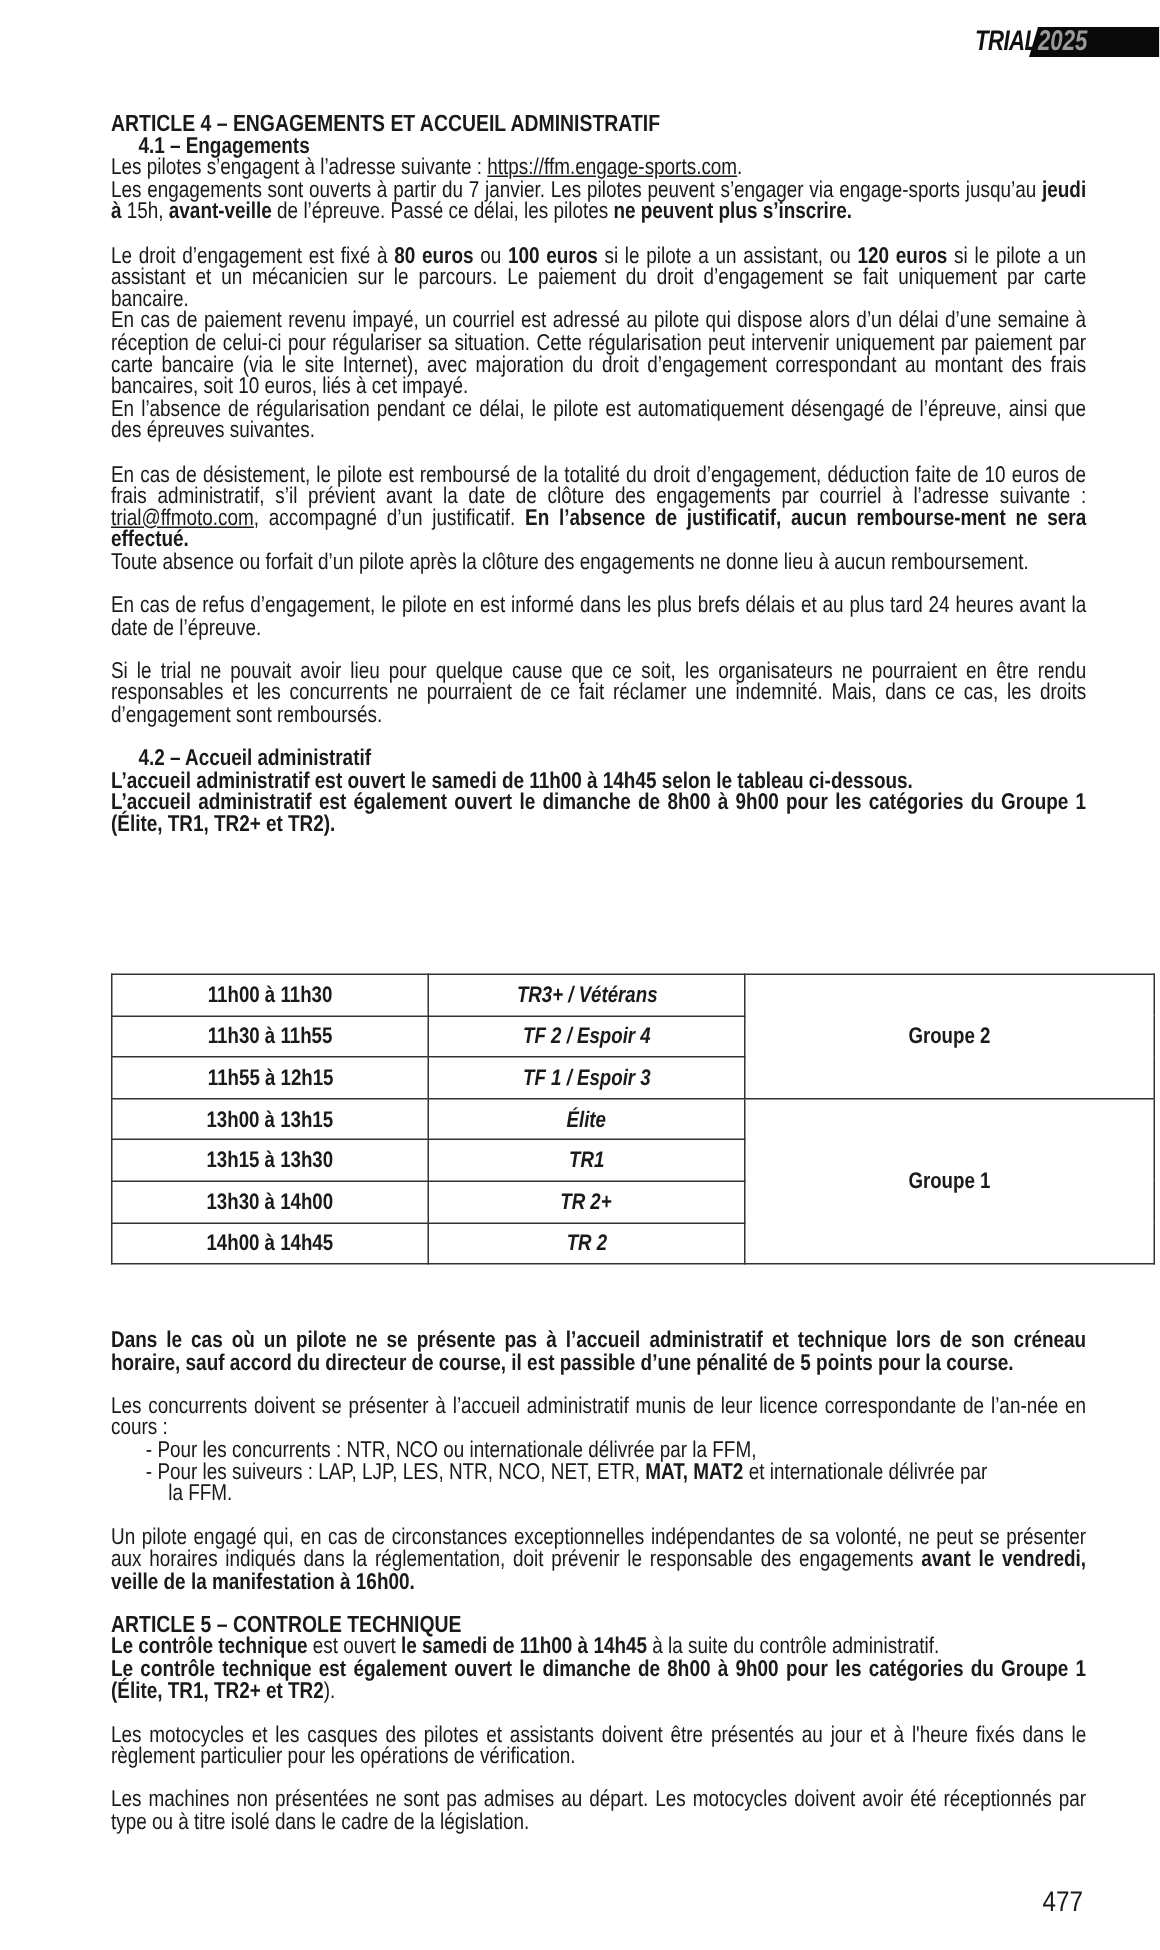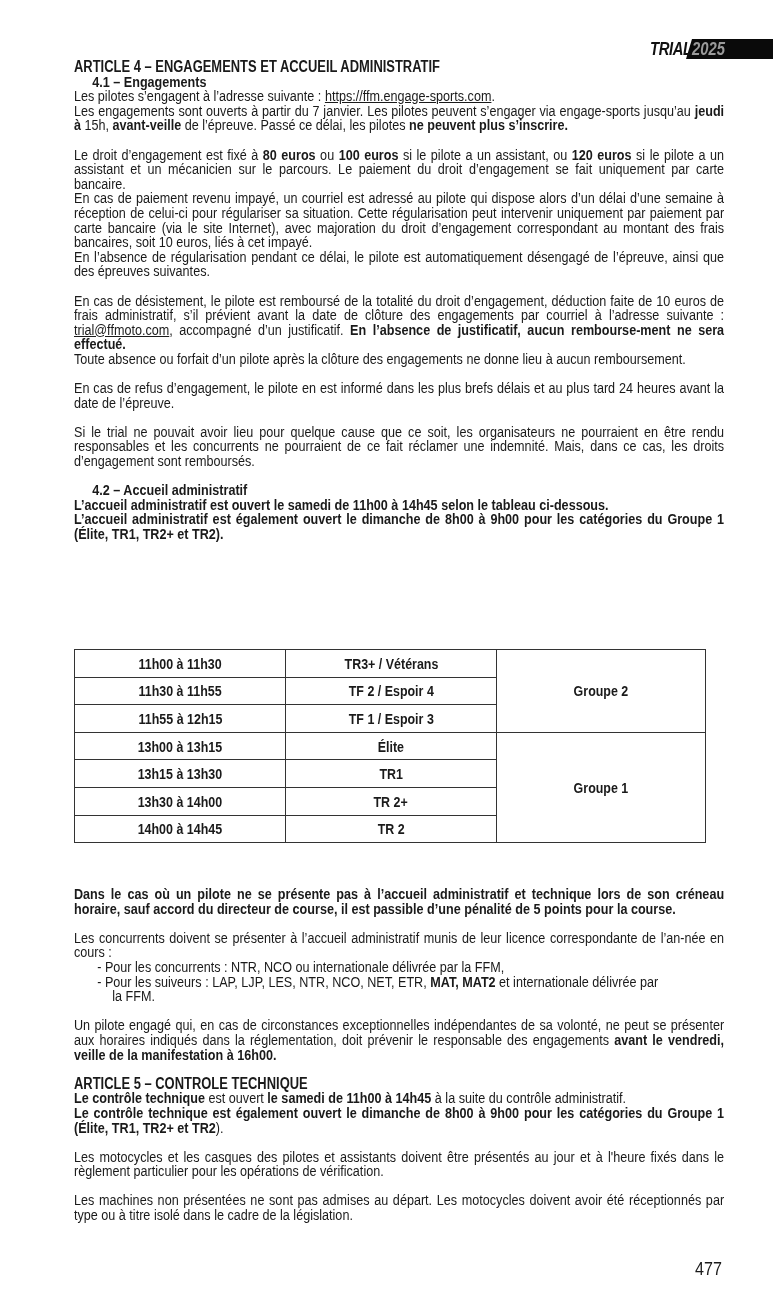--- a/index.html
+++ b/index.html
@@ -1,72 +1,72 @@
 <!DOCTYPE html>
 <html><head>
 <meta charset="utf-8">
 <style>
   html, body { margin: 0; padding: 0; background: #ffffff; }
   body {
     width: 773px; height: 1300px; position: relative; overflow: hidden;
     font-family: "Liberation Sans", sans-serif; color: #1a1a1a;
   }
   .banner {
-    position: absolute; top: 37px; left: 648px; height: 24px; width: 125px;
+    position: absolute; top: 16px; left: 648px; height: 24px; width: 125px;
   }
   .banner .trial {
     position: absolute; left: 2px; top: 1px;
     font-family: "Liberation Sans", sans-serif; font-weight: bold; font-style: italic;
     font-size: 19px; letter-spacing: -0.5px; color: #111;
     transform: scaleX(0.78); transform-origin: left center;
   }
   .banner .year-box {
     position: absolute; left: 38px; top: 2px; width: 87px; height: 20px;
     background: #0a0a0a;
     clip-path: polygon(6px 0, 100% 0, 100% 100%, 0 100%);
   }
   .banner .year {
     position: absolute; left: 44px; top: 1px;
     font-weight: bold; font-style: italic; font-size: 19px; color: #9a9a9a;
     transform: scaleX(0.78); transform-origin: left center;
   }
   .page {
-    position: absolute; left: 74px; top: 60px; width: 650px;
+    position: absolute; left: 74px; top: 76px; width: 650px;
   }
   .cond {
     display: block; width: 650px;
     font-size: 15.2px; line-height: 14.6px;
   }
   .txt {
     width: 120.5%;
     transform: scaleX(0.83); transform-origin: left top;
     text-align: justify; text-align-last: left;
   }
   p { margin: 0; }
   .gap { height: 14.6px; }
   .h-article { font-weight: bold; font-size: 15.6px; }
   .h-sub { font-weight: bold; padding-left: 22px; }
   b { font-weight: bold; }
   .link { text-decoration: underline; }
   .indent { padding-left: 36px; text-indent: -8px; }
   .indent2 { padding-left: 46px; }
   .bold-all { font-weight: bold; }
   table.sched {
-    position: absolute; left: 74px; top: 649px; width: 632px;
+    position: absolute; left: 74px; top: 649px; width: 696px;
     border-collapse: collapse; border: 1.5px solid #333;
   }
   table.sched td {
     border: 1.2px solid #333; height: 26.6px; padding: 0;
     text-align: center; font-weight: bold; font-size: 15px; vertical-align: middle;
   }
   table.sched td span {
     display: inline-block; transform: scaleX(0.83);
   }
   .c1 { width: 210px; }
-  .c2 { width: 210px; }
+  .c2 { width: 210px; font-style: italic; }
   .sec2 { position: absolute; left: 74px; top: 887px; width: 650px; }
   .pagenum {
     position: absolute; left: 695px; top: 1258px; font-size: 19px; color: #1a1a1a;
     transform: scaleX(0.85); transform-origin: left top;
   }
 </style>
 </head>
 <body>
 
 <div class="banner">

